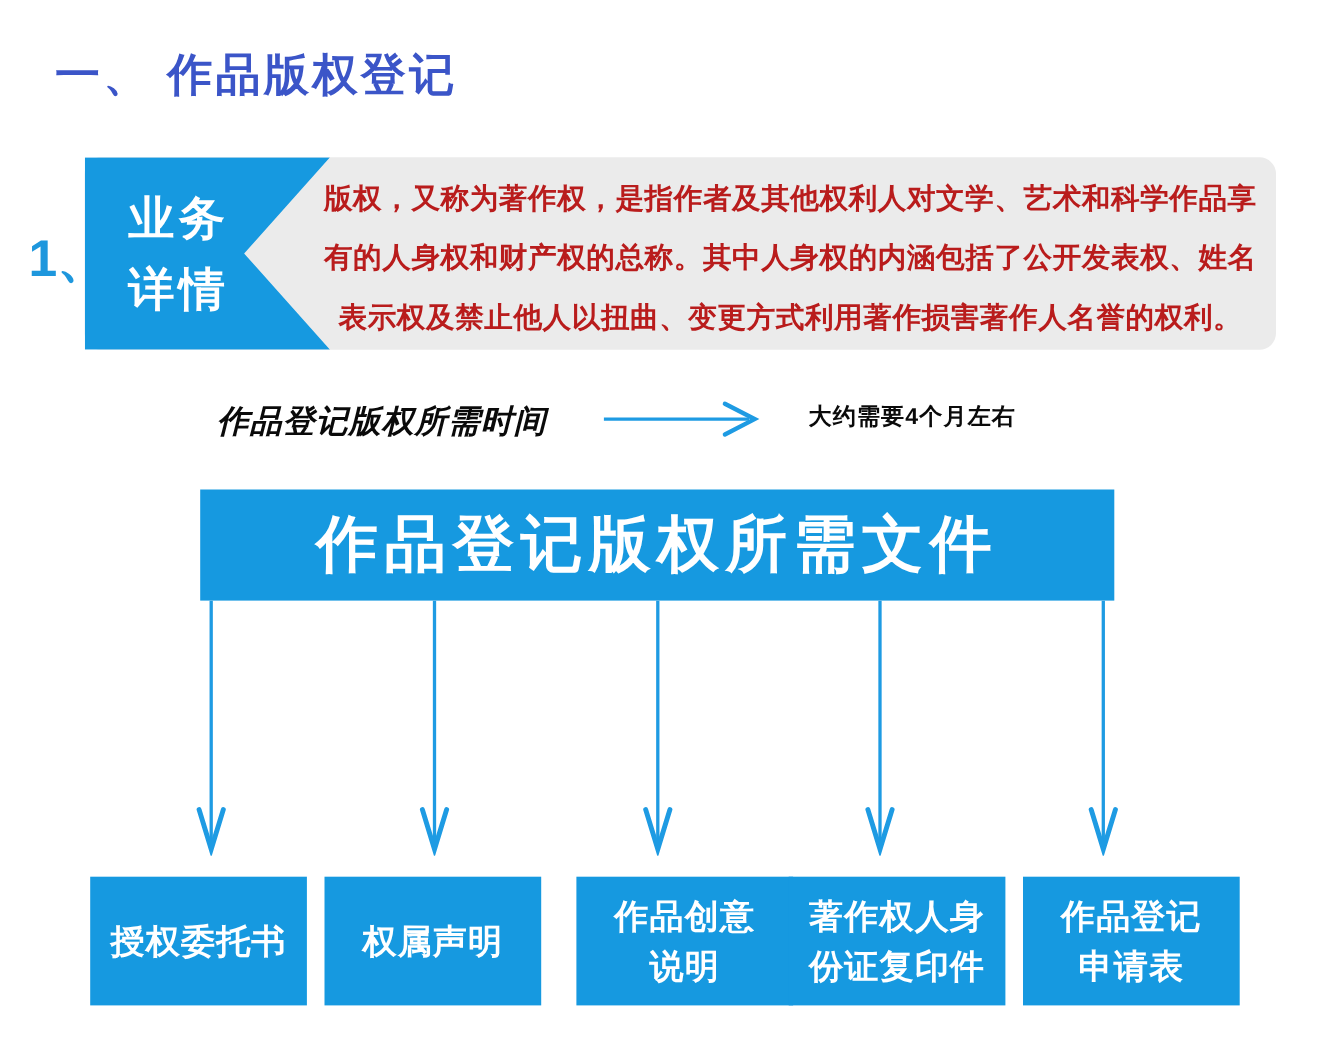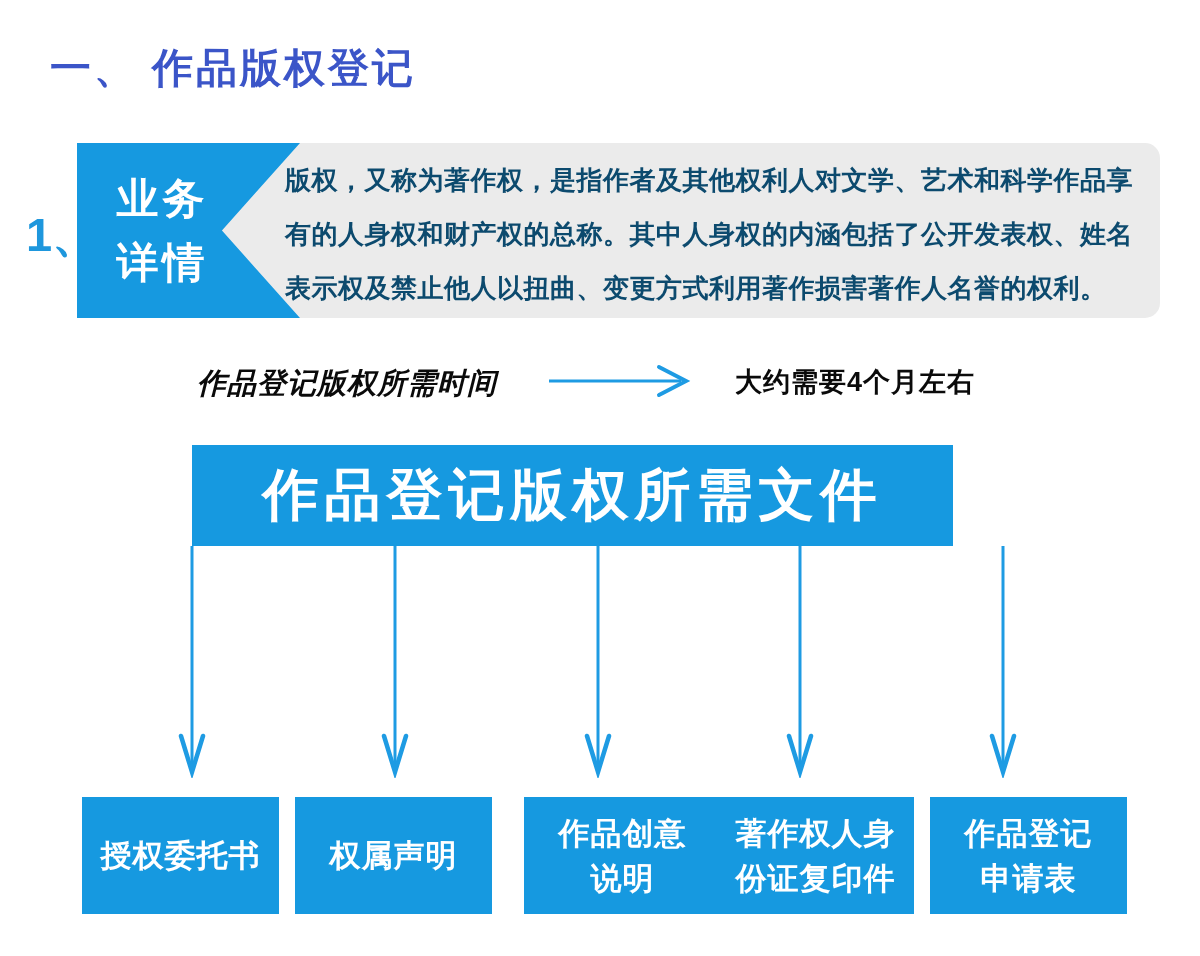--- a/index.html
+++ b/index.html
@@ -27,32 +27,33 @@
     clip-path:polygon(0 0,100% 0,65% 50%,100% 100%,0 100%);
     display:flex;flex-direction:column;justify-content:center;align-items:center;
     padding-right:52px;box-sizing:border-box;
     color:#ffffff;font-size:42px;font-weight:bold;line-height:64px;letter-spacing:4px;
   }
   .panel-desc{
     position:absolute;left:208px;top:6px;right:8px;height:169px;
     display:flex;flex-direction:column;justify-content:center;
   }
   .panel-desc .line{
-    font-size:26px;font-weight:bold;color:#0c4a6e;line-height:54px;white-space:nowrap;
+    font-size:26px;font-weight:bold;color:#b91c1c;line-height:54px;white-space:nowrap;
     letter-spacing:0.5px;
+    text-align:center;
   }
   
   .time-label{position:absolute;left:197px;top:364px;font-size:29px;font-weight:bold;color:#0a0a0a;letter-spacing:1px;white-space:nowrap;font-style:italic;}
-  .time-value{position:absolute;left:735px;top:364px;font-size:27px;font-weight:bold;color:#0a0a0a;letter-spacing:1px;white-space:nowrap;}
+  .time-value{position:absolute;left:735px;top:364px;font-size:21px;font-weight:bold;color:#0a0a0a;letter-spacing:1px;white-space:nowrap;}
   .time-arrow{position:absolute;left:547px;top:362px;}
   
   .banner{
-    position:absolute;left:182px;top:445px;width:761px;height:101px;background:#1699e0;
+    position:absolute;left:182px;top:445px;width:831px;height:101px;background:#1699e0;
     display:flex;align-items:center;justify-content:center;
-    color:#ffffff;font-size:56px;font-weight:bold;letter-spacing:6px;white-space:nowrap;margin-left:10px;
+    color:#ffffff;font-size:56px;font-weight:bold;letter-spacing:6px;white-space:nowrap;
   }
   
   .flow-arrow{position:absolute;top:546px;width:32px;height:232px;}
   
   .doc-box{
     position:absolute;top:797px;width:197px;height:117px;background:#1699e0;
     display:flex;flex-direction:column;align-items:center;justify-content:center;
     color:#ffffff;font-size:31px;font-weight:bold;line-height:45px;text-align:center;
     letter-spacing:1px;white-space:nowrap;
   }

